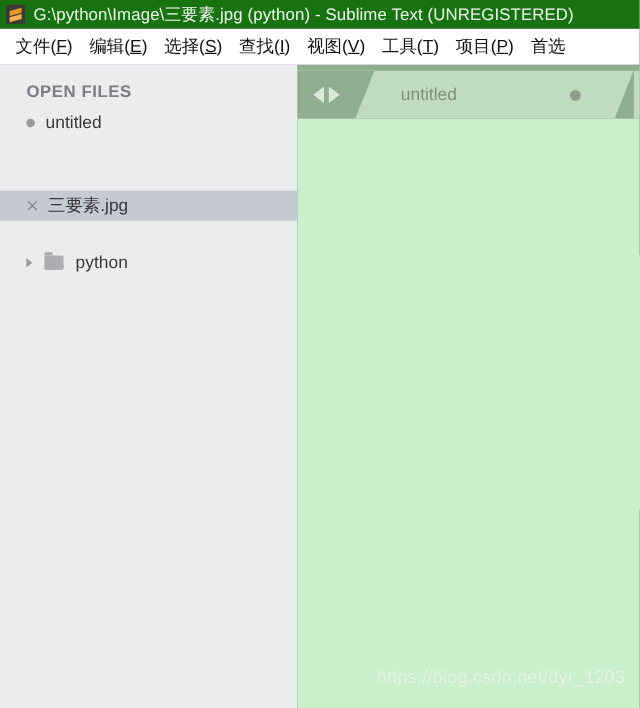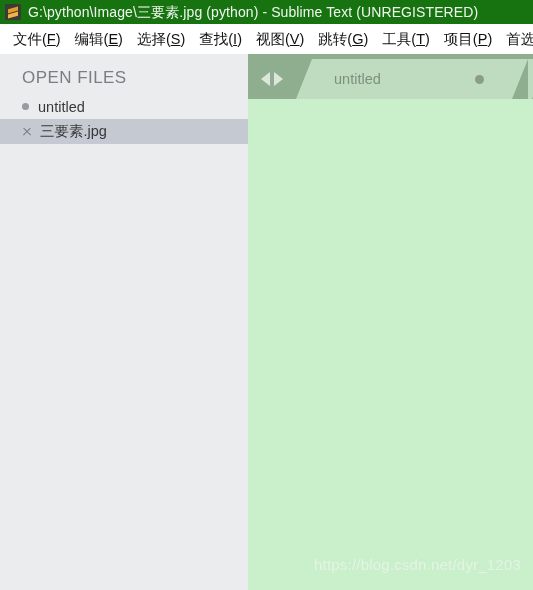--- a/index.html
+++ b/index.html
@@ -90,37 +90,38 @@
   .sidebar {
     width: 248px;
     min-width: 248px;
     background: #ebecee;
     padding-top: 14px;
     box-sizing: border-box;
     position: relative;
     overflow: hidden;
   }
   .side-heading {
-    font-size: 17px;
-    font-weight: normal;
+    font-size: 14px;
+    font-weight: bold;
     color: #7c7c82;
     letter-spacing: 0.45px;
     padding: 0 0 6px 22px;
   }
   .side-group { margin-bottom: 22px; }
   .side-row {
     height: 25px;
     display: flex;
     align-items: center;
     padding-left: 22px;
     box-sizing: border-box;
     cursor: default;
   }
   .side-row.selected {
     background: #c4c9d2;
+    margin-top: 44px;
   }
   .row-label {
     font-size: 14.5px;
     color: #383838;
     white-space: nowrap;
   }
   .dot-icon {
     width: 7px;
     height: 7px;
     border-radius: 50%;
@@ -281,21 +282,20 @@
     </div>
     <div class="title-text">G:\python\Image\三要素.jpg (python) - Sublime Text (UNREGISTERED)</div>
   </div>
 
   <div class="menubar">
     <div class="menu-item"><span class="mn">文件</span>(<span class="acc">F</span>)</div>
     <div class="menu-item"><span class="mn">编辑</span>(<span class="acc">E</span>)</div>
     <div class="menu-item"><span class="mn">选择</span>(<span class="acc">S</span>)</div>
     <div class="menu-item"><span class="mn">查找</span>(<span class="acc">I</span>)</div>
     <div class="menu-item"><span class="mn">视图</span>(<span class="acc">V</span>)</div>
-    <div class="menu-item"><span class="mn">跳转</span>(<span class="acc">G</span>)</div>
     <div class="menu-item"><span class="mn">工具</span>(<span class="acc">T</span>)</div>
     <div class="menu-item"><span class="mn">项目</span>(<span class="acc">P</span>)</div>
     <div class="menu-item"><span class="mn">首选</span></div>
   </div>
 
   <div class="body">
 
     <div class="sidebar">
 
       <div class="side-group">
@@ -307,20 +307,25 @@
         </div>
 
         <div class="side-row selected">
           <span class="close-icon"></span>
           <span class="row-label">三要素.jpg</span>
         </div>
       </div>
 
       <div class="side-group">
 
+        <div class="side-row">
+          <span class="arrow-icon"></span>
+          <span class="folder-icon"></span>
+          <span class="row-label">python</span>
+        </div>
       </div>
 
     </div>
 
     <div class="editor">
       <div class="tabstrip-top"></div>
 
       <div class="tabbar">
         <div class="tab-nav">
           <span class="nav-prev"></span>

